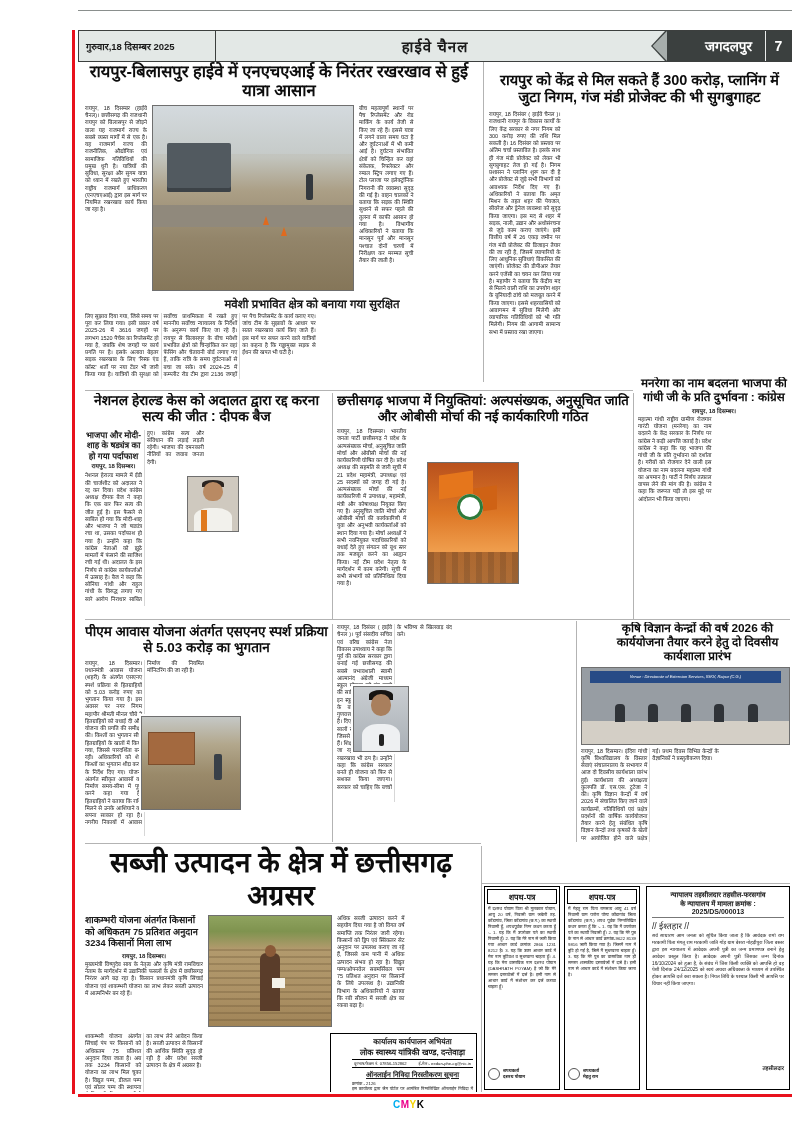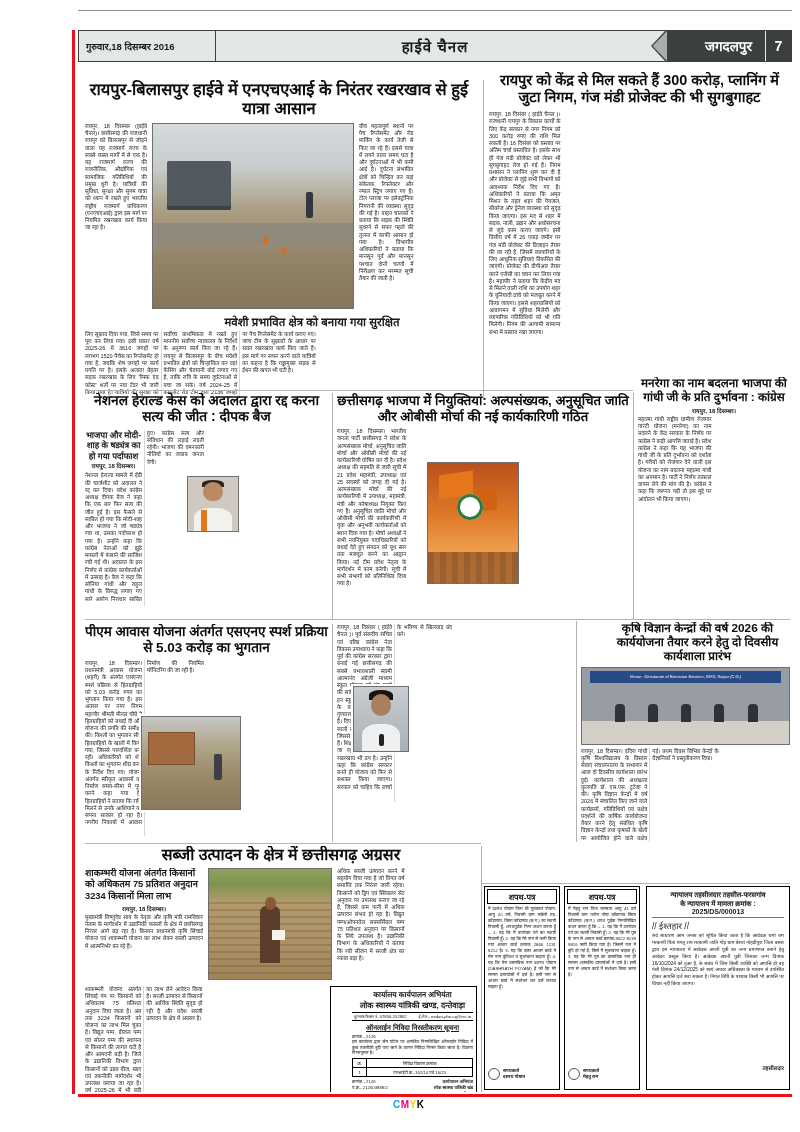--- a/index.html
+++ b/index.html
@@ -104,30 +104,30 @@
 </style>
 </head>
 <body>
 
 <div class="sheet">
 
   <div class="topline"></div>
   <div class="redbar-left"></div>
 
   <header class="masthead">
-    <div class="mh-date">गुरुवार,18 दिसम्बर 2016</div>
+    <div class="mh-date">गुरुवार,18 दिसम्बर 2025</div>
     <div class="mh-title">हाईवे चैनल</div>
     <div class="mh-badge">
       <div class="mh-chev"></div>
       <div class="mh-ed">जगदलपुर</div>
       <div class="mh-pg">7</div>
     </div>
   </header>
 
-  <article class="blk rsep" style="left:85px; top:80px; width:399px; height:320px; padding-right:10px;">
+  <article class="blk rsep" style="left:85px; top:62px; width:399px; height:320px; padding-right:10px;">
     <div class="h1" style="font-size:16.5px;">रायपुर-बिलासपुर हाईवे में एनएचएआई के निरंतर रखरखाव से हुई यात्रा आसान</div>
     <div style="display:flex; gap:5px; margin-top:4px; height:188px;">
       <div class="body" style="width:62px; height:188px;">रायपुर, 18 दिसम्बर (हाईवे चैनल)। छत्तीसगढ़ की राजधानी रायपुर को बिलासपुर से जोड़ने वाला यह राजमार्ग राज्य के सबसे व्यस्त मार्गों में से एक है। यह राजमार्ग राज्य की राजनीतिक, औद्योगिक एवं सामाजिक गतिविधियों की प्रमुख धुरी है। यात्रियों की सुविधा, सुरक्षा और सुगम यात्रा को ध्यान में रखते हुए भारतीय राष्ट्रीय राजमार्ग प्राधिकरण (एनएचएआई) द्वारा इस मार्ग पर नियमित रखरखाव कार्य किया जा रहा है।</div>
       <div class="ph ph-road" style="width:202px; height:186px;">
         <i class="sky"></i>
         <i class="truck"></i>
         <i class="strip"></i>
         <i class="worker"></i>
         <i class="cone" style="left:55%; top:60%;"></i>
         <i class="cone" style="left:64%; top:66%;"></i>
@@ -214,21 +214,21 @@
       <i class="p" style="left:16%;"></i>
       <i class="p" style="left:32%;"></i>
       <i class="p" style="left:48%;"></i>
       <i class="p" style="left:64%;"></i>
       <i class="p" style="left:80%;"></i>
     </div>
     <div class="body cols3" style="height:106px;">रायपुर, 18 दिसम्बर। इंदिरा गांधी कृषि विश्वविद्यालय के विस्तार सेवाएं संचालनालय के सभागार में आज दो दिवसीय कार्यशाला प्रारंभ हुई। कार्यशाला की अध्यक्षता कुलपति डॉ. एस.एस. टुटेजा ने की। कृषि विज्ञान केन्द्रों में वर्ष 2026 में संचालित किए जाने वाले कार्यक्रमों, गतिविधियों एवं प्रक्षेत्र प्रदर्शनों की वार्षिक कार्ययोजना तैयार करने हेतु संबंधित कृषि विज्ञान केन्द्रों तथा कृषकों के खेतों पर आयोजित होने वाले प्रक्षेत्र प्रदर्शनों की कार्ययोजना प्रस्तुत की गई। प्रथम दिवस विभिन्न केन्द्रों के वैज्ञानिकों ने प्रस्तुतीकरण दिया।</div>
   </article>
 
   <article class="blk rsep" style="left:85px; top:846px; width:397px; height:246px; padding-right:4px;">
-    <div class="h1" style="font-size:16px;">सब्जी उत्पादन के क्षेत्र में छत्तीसगढ़ अग्रसर</div>
+    <div class="h1" style="font-size:28px;">सब्जी उत्पादन के क्षेत्र में छत्तीसगढ़ अग्रसर</div>
     <div style="display:flex; gap:5px; margin-top:3px; height:114px;">
       <div style="width:118px; overflow:hidden;">
         <div class="subhead" style="font-size:9.3px; text-align:left;">शाकम्भरी योजना अंतर्गत किसानों को अधिकतम 75 प्रतिशत अनुदान 3234 किसानों मिला लाभ</div>
         <div class="byline">रायपुर, 18 दिसम्बर।</div>
         <div class="body" style="height:62px;">मुख्यमंत्री विष्णुदेव साय के नेतृत्व और कृषि मंत्री रामविचार नेताम के मार्गदर्शन में उद्यानिकी फसलों के क्षेत्र में छत्तीसगढ़ निरंतर आगे बढ़ रहा है। किसान प्रधानमंत्री कृषि सिंचाई योजना एवं शाकम्भरी योजना का लाभ लेकर सब्जी उत्पादन में आत्मनिर्भर बन रहे हैं।</div>
       </div>
       <div class="ph ph-farm" style="width:124px; height:112px;">
         <i class="rows"></i>
         <i class="farmer"></i>
         <i class="fhead"></i>

